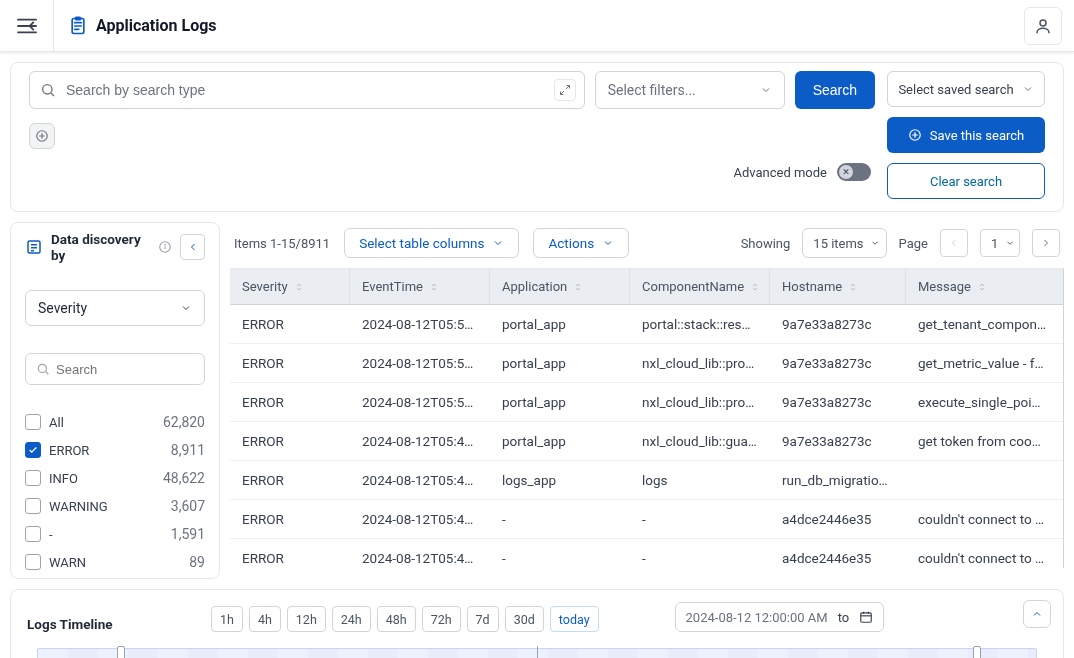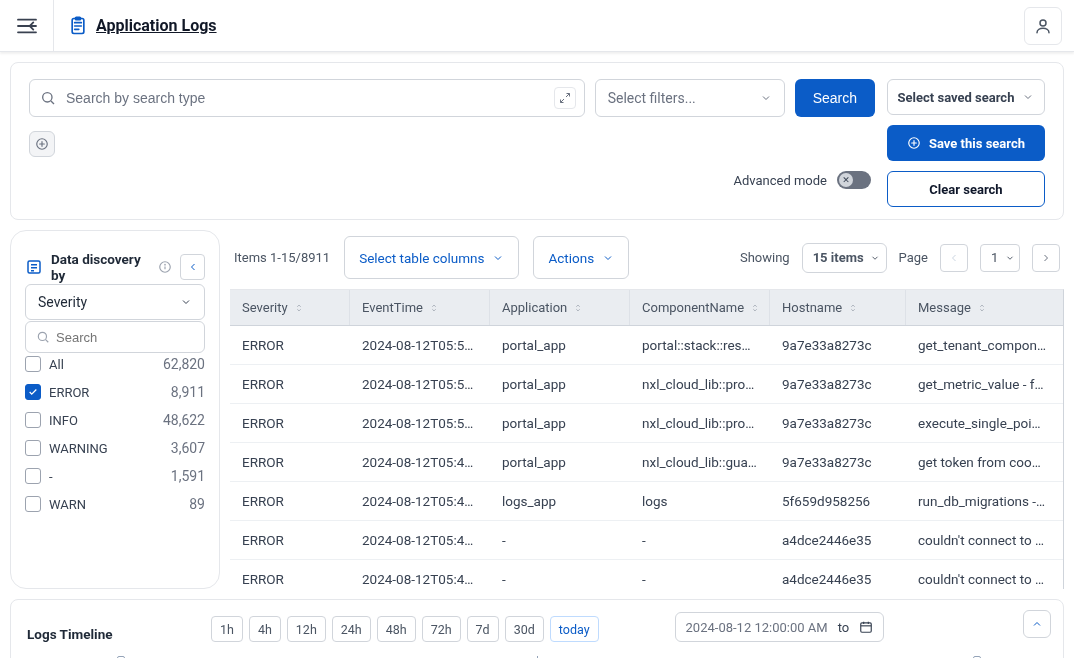--- a/index.html
+++ b/index.html
@@ -20,32 +20,32 @@
   border-bottom: 1px solid #e5e7eb;
   padding: 0 8px 0 0;
 }
 .topbar-divider-right { box-shadow: 0 2px 2px rgba(0,0,0,0.06); }
 .topbar-left { display:flex; align-items:center; }
 .hamburger {
   width: 54px; height: 52px; display:flex; align-items:center; justify-content:center;
   border-right: 1px solid #e5e7eb; cursor:pointer;
 }
 .page-title-wrap { display:flex; align-items:center; gap:8px; padding-left: 14px; }
-.page-title { font-weight: 700; font-size:16px; color:#111827;text-decoration:underline; }
+.page-title { font-weight: 700; font-size:16px; color:#111827; }
 .avatar-btn {
   width: 38px; height: 38px; border:1px solid #e5e7eb; border-radius:6px;
   display:flex;align-items:center;justify-content:center; margin-right:4px;
 }
 .icon { display:inline-flex; align-items:center; justify-content:center; }
 svg { display:block; }
 
 .content { padding: 10px; display:flex; flex-direction:column; gap:10px; }
 
 .search-card {
-  border:1px solid #e5e7eb; border-radius:8px; padding:16px 18px 12px;
+  border:1px solid #e5e7eb; border-radius:8px; padding:8px 18px 12px;
   display:flex; gap:12px;
 }
 .search-main { flex:1; display:flex; flex-direction:column; gap:14px; }
 .search-row { display:flex; gap:10px; align-items:center; }
 .search-input-wrap {
   flex:1; position:relative; border:1px solid #d1d5db; border-radius:6px;
   height:38px; display:flex; align-items:center; padding:0 36px 0 36px;
 }
 .search-input-wrap .mag { position:absolute; left:10px; color:#6b7280; }
 .search-input-wrap .expand { position:absolute; right:8px; color:#6b7280; border:1px solid #e5e7eb; border-radius:4px; width:22px; height:22px; display:flex;align-items:center;justify-content:center; }
@@ -53,49 +53,49 @@
 .search-input::placeholder { color:#6b7280; }
 .filter-select {
   width:190px; height:38px; border:1px solid #d1d5db; border-radius:6px;
   display:flex; align-items:center; justify-content:space-between; padding:0 12px;
   color:#6b7280;
 }
 .btn-primary {
   background:#0b5cc7; color:#fff; border:none; border-radius:6px;
   height:38px; padding:0 18px; font-size:14px; font-weight:500; cursor:pointer;
 }
-.search-sidebar { width:158px; display:flex; flex-direction:column; gap:10px;font-weight:bold; }
+.search-sidebar { width:158px; display:flex; flex-direction:column; gap:10px; }
 .btn-outline {
   border:1px solid #d1d5db; background:#fff; border-radius:6px;
   height:36px; display:flex; align-items:center; justify-content:center; gap:8px;
   color:#374151; font-size:13px; cursor:pointer;
 }
-.btn-outline.blue { border-color:#0b5cc7; color:#0f172a; }
+.btn-outline.blue { border-color:#0b5cc7; color:#0369a1; }
 .btn-solid-blue {
   background:#0b5cc7; color:#fff; border:none; border-radius:6px;
   height:36px; display:flex;align-items:center;justify-content:center;gap:8px;
   font-size:13px; cursor:pointer;
 }
 .plus-chip {
   width:26px; height:26px; border:1px solid #d1d5db; border-radius:6px;
   display:flex;align-items:center;justify-content:center; background:#f3f4f6; color:#6b7280;
 }
 .adv-row { display:flex; align-items:center; justify-content:flex-end; gap:10px; font-size:13px; color:#374151; padding-right:4px;}
 .toggle {
   width:34px; height:18px; background:#6b7280; border-radius:10px; position:relative;
 }
 .toggle .knob {
   position:absolute; left:2px; top:2px; width:14px; height:14px; background:#d1d5db;
   border-radius:50%; display:flex;align-items:center;justify-content:center; color:#374151; font-size:9px;
 }
 
 .mid { display:flex; gap:10px; }
 .discovery {
-  width:210px; border:1px solid #e5e7eb; border-radius:16px; padding:20px 14px;
-  display:flex; flex-direction:column; gap:1px;
+  width:210px; border:1px solid #e5e7eb; border-radius:8px; padding:8px 14px;
+  display:flex; flex-direction:column; gap:27px;
 }
 .discovery-head { display:flex; align-items:center; gap:8px; justify-content:space-between;}
 .discovery-title { font-weight:700; font-size:13.5px; display:flex; align-items:center; gap:8px;}
 .collapse-btn { width:26px;height:26px; border:1px solid #d1d5db; border-radius:4px; display:flex;align-items:center;justify-content:center; }
 .sel-box {
   border:1px solid #d1d5db; border-radius:6px; height:36px;
   display:flex; align-items:center; justify-content:space-between; padding:0 12px;
 }
 .mini-search {
   border:1px solid #d1d5db; border-radius:6px; height:32px;
@@ -112,25 +112,25 @@
 .facet-row .label { flex:1; color:#374151;}
 .facet-row .count { color:#6b7280; font-size:14px;}
 
 .table-area { flex:1; display:flex; flex-direction:column; }
 .table-toolbar {
   display:flex; align-items:center; justify-content:space-between; padding:6px 4px 10px;
 }
 .tb-left { display:flex; align-items:center; gap:14px;}
 .results-count{ color:#4b5563; font-size:13px;}
 .tb-btn {
-  border:1px solid #d1d5db; border-radius:6px; height:43px; padding:0 14px;
+  border:1px solid #d1d5db; border-radius:6px; height:30px; padding:0 14px;
   display:flex;align-items:center;gap:8px; color:#0b5cc7; background:#fff; font-size:13.5px;
 }
 .tb-right { display:flex; align-items:center; gap:12px; color:#4b5563; font-size:13px;}
-.items-sel{ border:1px solid #d1d5db; border-radius:6px; height:30px; padding:0 22px 0 10px; display:flex;align-items:center; position:relative; min-width:72px;font-weight:bold;}
+.items-sel{ border:1px solid #d1d5db; border-radius:6px; height:30px; padding:0 22px 0 10px; display:flex;align-items:center; position:relative; min-width:72px;}
 .items-sel .caret{ position:absolute; right:6px;}
 .pager-btn { width:28px;height:28px;border:1px solid #d1d5db;border-radius:4px;display:flex;align-items:center;justify-content:center; color:#6b7280;}
 .pager-btn.disabled{ color:#cbd5e1;}
 .page-num { border:1px solid #d1d5db; border-radius:4px; height:28px; padding:0 18px 0 10px; display:flex;align-items:center; position:relative; min-width:40px;}
 .page-num .caret{ position:absolute; right:4px;}
 
 .grid {
   border-top:1px solid #e5e7eb;
   max-height: 300px; overflow:hidden; border-right:1px solid #cfd4db;
 }
@@ -519,21 +519,20 @@
               <div class="cell">portal_app</div>
               <div class="cell">nxl_cloud_lib::guards::to…</div>
               <div class="cell">9a7e33a8273c</div>
               <div class="cell">get token from coo…</div>
             </div>
             <div class="grid-row">
               <div class="cell">ERROR</div>
               <div class="cell">2024-08-12T05:46:41.3…</div>
               <div class="cell">logs_app</div>
               <div class="cell">logs</div>
-              <div class="cell">5f659d958256</div>
               <div class="cell">run_db_migrations -…</div>
             </div>
             <div class="grid-row">
               <div class="cell">ERROR</div>
               <div class="cell">2024-08-12T05:46:39.2…</div>
               <div class="cell">-</div>
               <div class="cell">-</div>
               <div class="cell">a4dce2446e35</div>
               <div class="cell">couldn't connect to …</div>
             </div>

